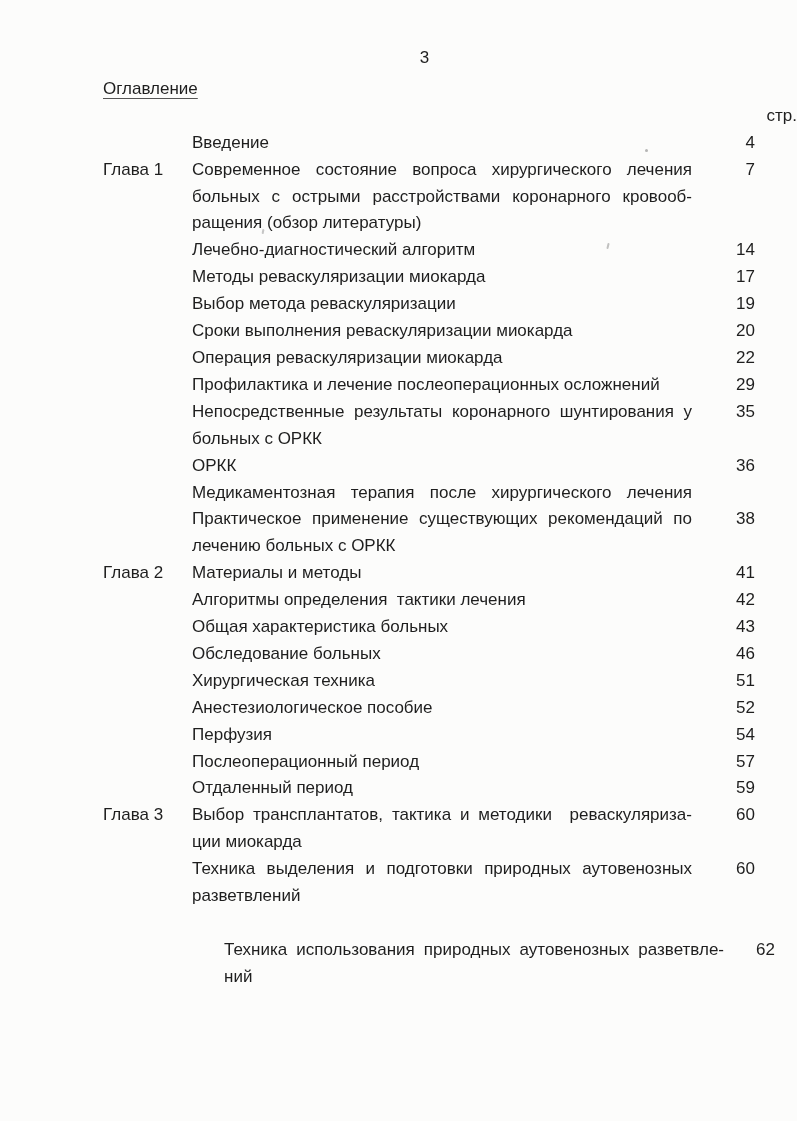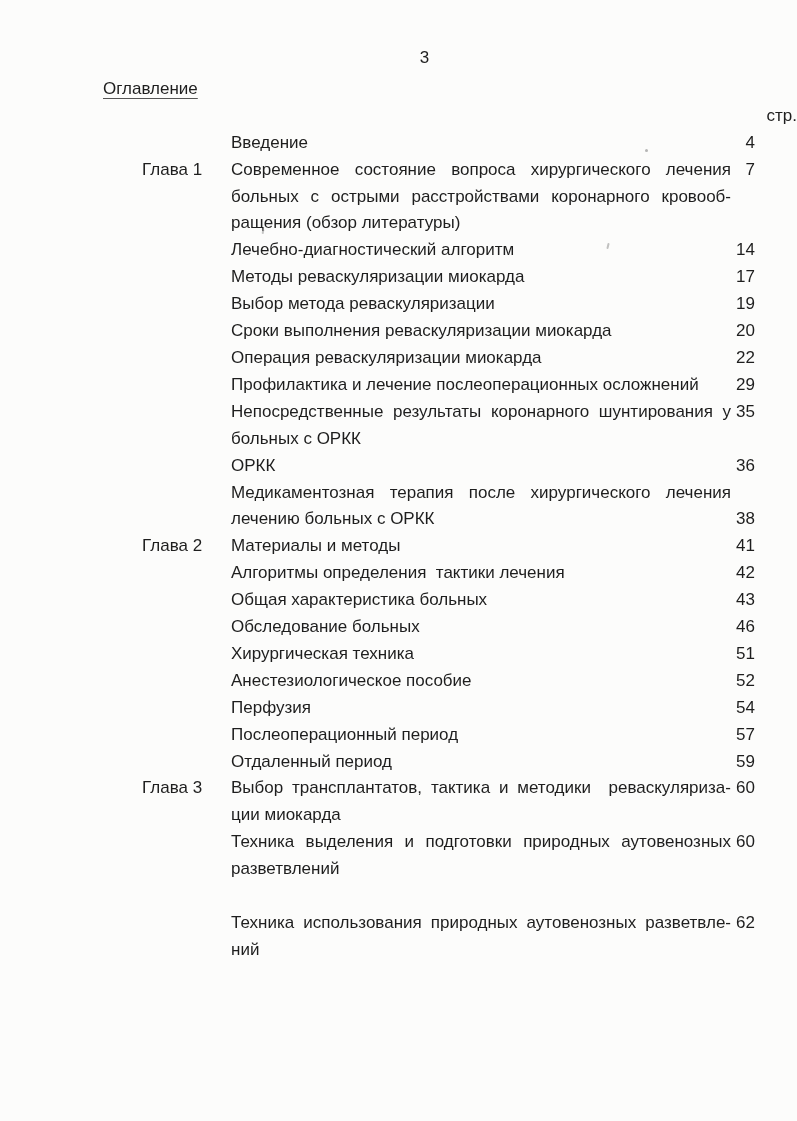--- a/index.html
+++ b/index.html
@@ -23,23 +23,23 @@
     margin:4px 0 0 103px;
     width:max-content;
     text-decoration:underline;
     text-underline-offset:4px;
     text-decoration-thickness:1.4px;
     text-decoration-color:#555;
   }
   .col-header{
     text-align:right;
   }
-  .entries{margin-top:0;padding-left:39px;}
+  .entries{margin-top:0;}
   .entry{display:flex;align-items:flex-start;}
-  .entry.gap{margin-top:27px;}
+  .entry.gap{margin-top:27px;gap:32px;}
   .ch{flex:0 0 89px;margin-left:103px;white-space:nowrap;}
   .title{flex:0 0 500px;width:500px;}
   .line{text-align:left;}
   .line.just{text-align:justify;text-align-last:justify;}
   .pg{flex:1 1 auto;text-align:right;padding-right:42px;}
   
   .speck{position:absolute;background:#8f8f8f;}
   .sp1{left:645px;top:149px;width:3px;height:3px;border-radius:50%;opacity:.65;}
   .sp2{left:607px;top:243px;width:2px;height:6px;border-radius:1px;transform:rotate(14deg);opacity:.55;}
   .sp3{left:262px;top:229px;width:2px;height:5px;border-radius:1px;transform:rotate(10deg);opacity:.5;}
@@ -122,20 +122,21 @@
         <div class="ch"></div>
         <div class="title">
           <div class="line">ОРКК</div>
           <div class="line just">Медикаментозная терапия после хирургического лечения</div>
         </div>
         <div class="pg">36</div>
       </div>
       <div class="entry">
         <div class="ch"></div>
         <div class="title">
+          <div class="line just">Практическое применение существующих рекомендаций по</div>
           <div class="line">лечению больных с ОРКК</div>
         </div>
         <div class="pg">38</div>
       </div>
       <div class="entry">
         <div class="ch">Глава 2</div>
         <div class="title">
           <div class="line">Материалы и методы</div>
         </div>
         <div class="pg">41</div>

